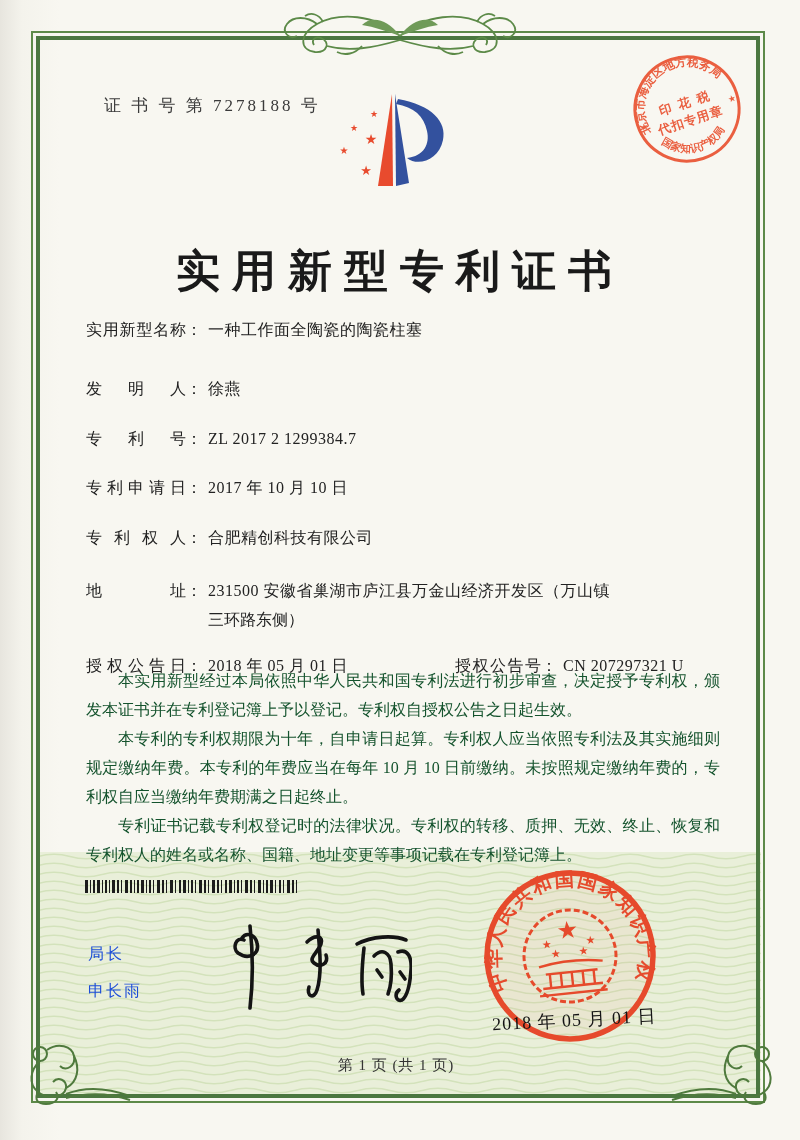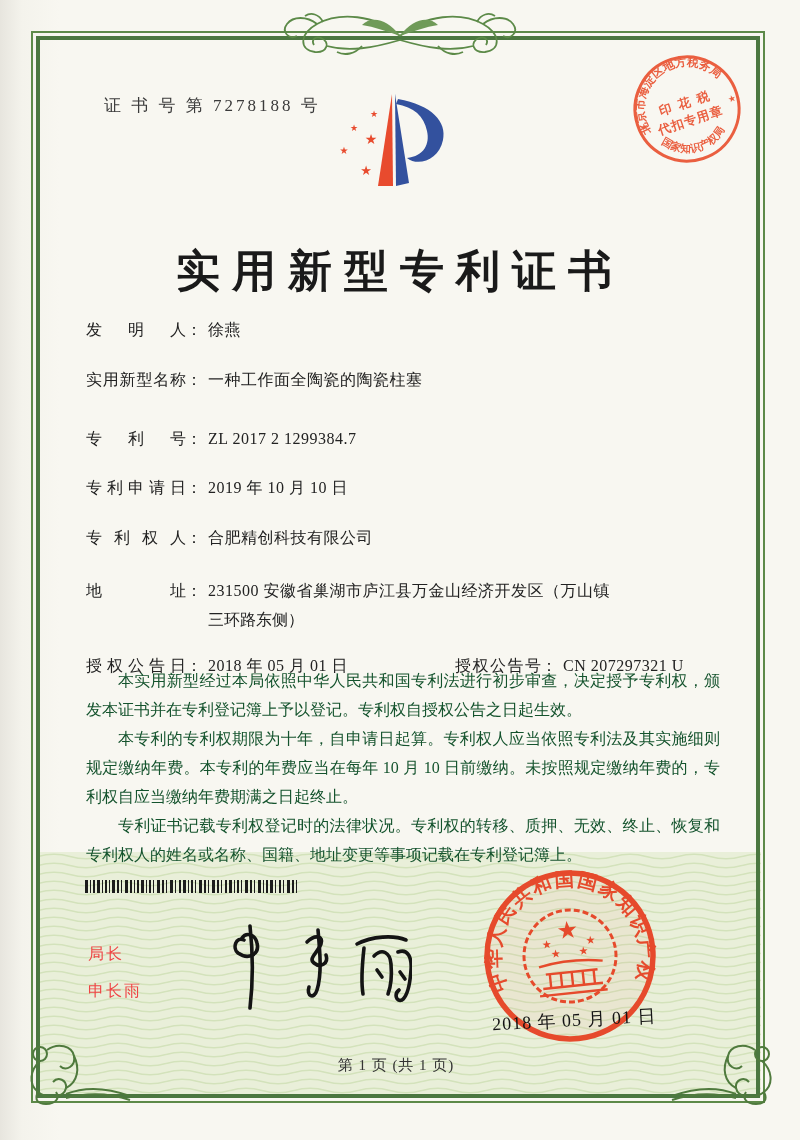--- a/index.html
+++ b/index.html
@@ -27,21 +27,21 @@
   .mb1{margin-bottom:35px;} .mb2{margin-bottom:26px;} .mb3{margin-bottom:25px;}
   .addr{line-height:29px;margin-bottom:20px;}
   .addr .line2{padding-left:122px;white-space:normal;}
   .grantrow{position:relative;margin-top:13px;}
   .grant2{position:absolute;left:369px;top:0;white-space:nowrap;}
   .grant2 .flabel{width:86px;}
   .paras{position:absolute;left:86px;top:666px;width:634px;font-size:16px;line-height:29px;
          text-align:justify;color:#14532d;z-index:2;}
   .paras p{margin:0;text-indent:2em;}
   .barcode{position:absolute;left:85px;top:880px;z-index:2;}
-  .signer{position:absolute;left:88px;top:944px;z-index:2;font-size:16px;color:#ef4444;
+  .signer{position:absolute;left:88px;top:944px;z-index:2;font-size:16px;color:#1d4ed8;
           font-family:Liberation Serif, serif;}
   .signer div{margin-bottom:16px;letter-spacing:2px;}
   .signature{position:absolute;left:222px;top:922px;z-index:2;}
   .seal-office{position:absolute;left:470px;top:856px;z-index:3;transform:rotate(-6deg);}
   .seal-date{position:absolute;left:492px;top:1008px;z-index:4;font-size:18px;letter-spacing:1px;
              color:#141414;transform:rotate(-3deg);}
   .seal-tax{position:absolute;left:627px;top:49px;z-index:4;transform:rotate(-18deg);}
   .footer{position:absolute;left:31px;top:1056px;width:730px;text-align:center;font-size:15px;
           color:#333;z-index:2;letter-spacing:1px;}
   svg text{font-family:"Liberation Serif","DejaVu Serif",serif;}
@@ -113,31 +113,31 @@
       <text x="24" y="45" font-size="9">★</text>
       <text x="41" y="58" font-size="14">★</text>
       <text x="14" y="68" font-size="10">★</text>
       <text x="36" y="89" font-size="13">★</text>
     </g>
   </svg>
 
   <div class="title">实用新型专利证书</div>
 
   <div class="fields">
+    <div class="frow mb1">
+      <span class="flabel">实用新型名称</span><span class="fcolon">：</span><span class="fvalue">一种工作面全陶瓷的陶瓷柱塞</span>
+    </div>
     <div class="frow mb2">
       <span class="flabel">发明人</span><span class="fcolon">：</span><span class="fvalue">徐燕</span>
     </div>
-    <div class="frow mb1">
-      <span class="flabel">实用新型名称</span><span class="fcolon">：</span><span class="fvalue">一种工作面全陶瓷的陶瓷柱塞</span>
-    </div>
     <div class="frow mb3">
       <span class="flabel">专利号</span><span class="fcolon">：</span><span class="fvalue">ZL 2017 2 1299384.7</span>
     </div>
     <div class="frow mb2">
-      <span class="flabel">专利申请日</span><span class="fcolon">：</span><span class="fvalue">2019 年 10 月 10 日</span>
+      <span class="flabel">专利申请日</span><span class="fcolon">：</span><span class="fvalue">2017 年 10 月 10 日</span>
     </div>
     <div class="frow mb2">
       <span class="flabel">专利权人</span><span class="fcolon">：</span><span class="fvalue">合肥精创科技有限公司</span>
     </div>
     <div class="frow addr">
       <span class="flabel">地址</span><span class="fcolon">：</span><span class="fvalue">231500 安徽省巢湖市庐江县万金山经济开发区（万山镇</span>
       <div class="line2">三环路东侧）</div>
     </div>
     <div class="frow grantrow">
       <span class="flabel">授权公告日</span><span class="fcolon">：</span><span class="fvalue">2018 年 05 月 01 日</span>

